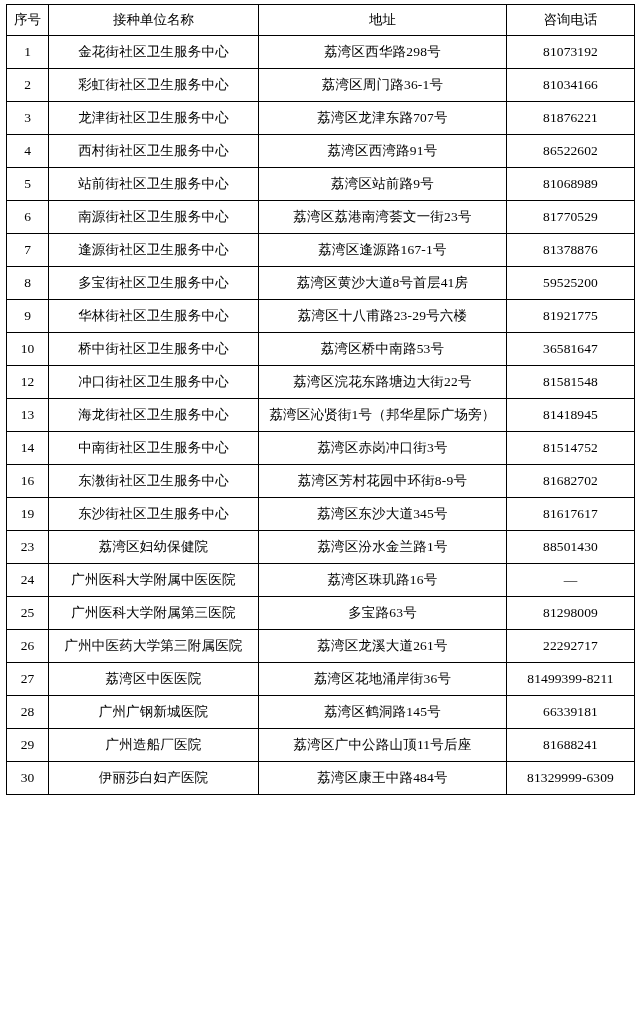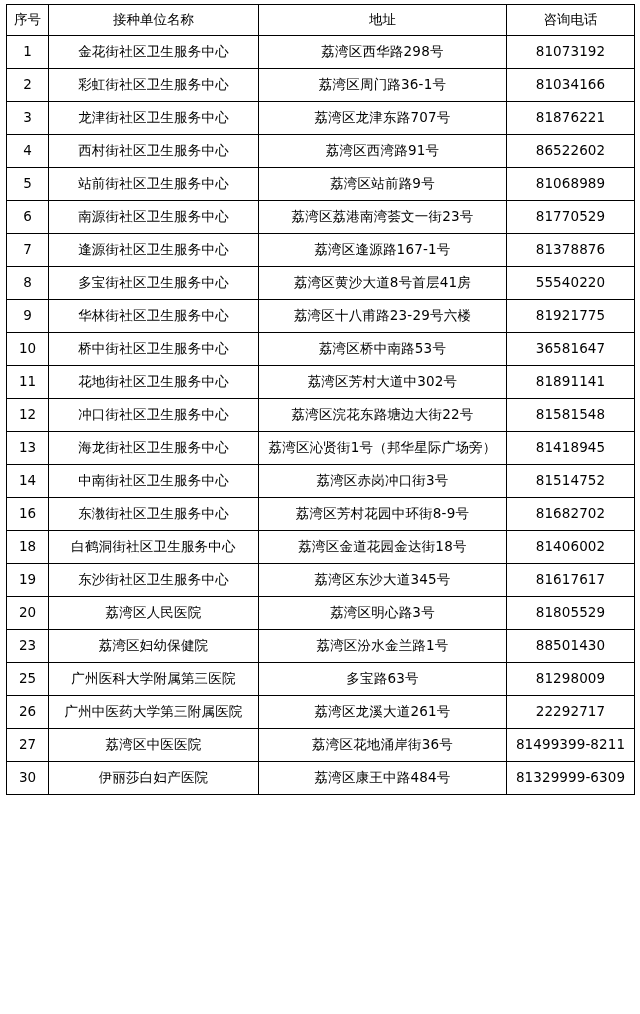--- a/index.html
+++ b/index.html
@@ -12,20 +12,21 @@
     height: 1014px;
     font-family: "DejaVu Sans", "Liberation Sans", sans-serif;
     color: #000000;
     overflow: hidden;
   }
   .sheet {
     width: 640px;
     height: 1014px;
     box-sizing: border-box;
     padding: 4px 6px 0 6px;
+    font-family: Liberation Serif, serif;
   }
   table.vac-table {
     border-collapse: collapse;
     table-layout: fixed;
     width: 628px;
     margin: 0 auto;
   }
   table.vac-table th,
   table.vac-table td {
     border: 1px solid #000000;
@@ -111,41 +112,35 @@
         <tr>
           <td class="idx">7</td>
           <td class="name">逢源街社区卫生服务中心</td>
           <td class="addr">荔湾区逢源路167-1号</td>
           <td class="tel">81378876</td>
         </tr>
         <tr>
           <td class="idx">8</td>
           <td class="name">多宝街社区卫生服务中心</td>
           <td class="addr">荔湾区黄沙大道8号首层41房</td>
-          <td class="tel">55540220</td>
+          <td class="tel">59525200</td>
         </tr>
         <tr>
           <td class="idx">9</td>
           <td class="name">华林街社区卫生服务中心</td>
           <td class="addr">荔湾区十八甫路23-29号六楼</td>
           <td class="tel">81921775</td>
         </tr>
         <tr>
           <td class="idx">10</td>
           <td class="name">桥中街社区卫生服务中心</td>
           <td class="addr">荔湾区桥中南路53号</td>
           <td class="tel">36581647</td>
         </tr>
         <tr>
-          <td class="idx">11</td>
-          <td class="name">花地街社区卫生服务中心</td>
-          <td class="addr">荔湾区芳村大道中302号</td>
-          <td class="tel">81891141</td>
-        </tr>
-        <tr>
           <td class="idx">12</td>
           <td class="name">冲口街社区卫生服务中心</td>
           <td class="addr">荔湾区浣花东路塘边大街22号</td>
           <td class="tel">81581548</td>
         </tr>
         <tr>
           <td class="idx">13</td>
           <td class="name">海龙街社区卫生服务中心</td>
           <td class="addr">荔湾区沁贤街1号（邦华星际广场旁）</td>
           <td class="tel">81418945</td>
@@ -156,60 +151,66 @@
           <td class="addr">荔湾区赤岗冲口街3号</td>
           <td class="tel">81514752</td>
         </tr>
         <tr>
           <td class="idx">16</td>
           <td class="name">东漖街社区卫生服务中心</td>
           <td class="addr">荔湾区芳村花园中环街8-9号</td>
           <td class="tel">81682702</td>
         </tr>
         <tr>
-          <td class="idx">18</td>
-          <td class="name">白鹤洞街社区卫生服务中心</td>
-          <td class="addr">荔湾区金道花园金达街18号</td>
-          <td class="tel">81406002</td>
-        </tr>
-        <tr>
           <td class="idx">19</td>
           <td class="name">东沙街社区卫生服务中心</td>
           <td class="addr">荔湾区东沙大道345号</td>
           <td class="tel">81617617</td>
         </tr>
         <tr>
-          <td class="idx">20</td>
-          <td class="name">荔湾区人民医院</td>
-          <td class="addr">荔湾区明心路3号</td>
-          <td class="tel">81805529</td>
-        </tr>
-        <tr>
           <td class="idx">23</td>
           <td class="name">荔湾区妇幼保健院</td>
           <td class="addr">荔湾区汾水金兰路1号</td>
           <td class="tel">88501430</td>
         </tr>
         <tr>
+          <td class="idx">24</td>
+          <td class="name">广州医科大学附属中医医院</td>
+          <td class="addr">荔湾区珠玑路16号</td>
+          <td class="tel">—</td>
+        </tr>
+        <tr>
           <td class="idx">25</td>
           <td class="name">广州医科大学附属第三医院</td>
           <td class="addr">多宝路63号</td>
           <td class="tel">81298009</td>
         </tr>
         <tr>
           <td class="idx">26</td>
           <td class="name">广州中医药大学第三附属医院</td>
           <td class="addr">荔湾区龙溪大道261号</td>
           <td class="tel">22292717</td>
         </tr>
         <tr>
           <td class="idx">27</td>
           <td class="name">荔湾区中医医院</td>
           <td class="addr">荔湾区花地涌岸街36号</td>
           <td class="tel">81499399-8211</td>
+        </tr>
+        <tr>
+          <td class="idx">28</td>
+          <td class="name">广州广钢新城医院</td>
+          <td class="addr">荔湾区鹤洞路145号</td>
+          <td class="tel">66339181</td>
+        </tr>
+        <tr>
+          <td class="idx">29</td>
+          <td class="name">广州造船厂医院</td>
+          <td class="addr">荔湾区广中公路山顶11号后座</td>
+          <td class="tel">81688241</td>
         </tr>
         <tr>
           <td class="idx">30</td>
           <td class="name">伊丽莎白妇产医院</td>
           <td class="addr">荔湾区康王中路484号</td>
           <td class="tel">81329999-6309</td>
         </tr>
       </tbody>
   </table>
 </div>

